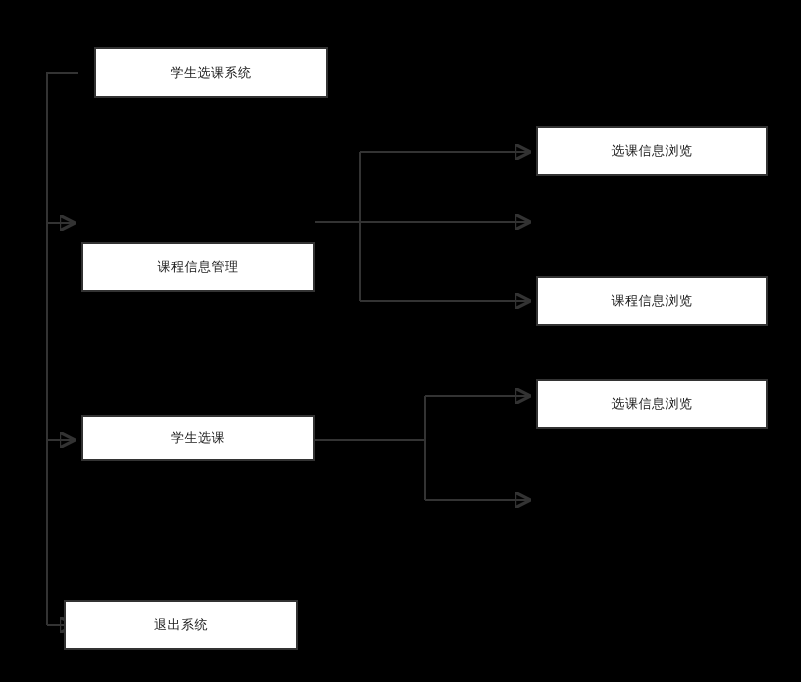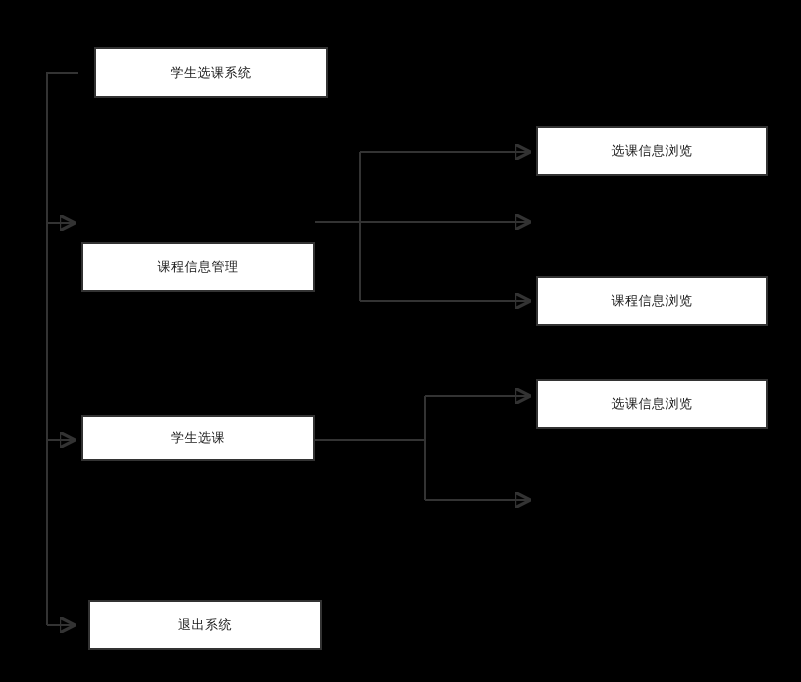--- a/index.html
+++ b/index.html
@@ -87,21 +87,21 @@
   </div>
 
   <div class="node" style="left:81px;  top:198px; width:234px; height:50px;margin-top:44px;">
     <span>课程信息管理</span>
   </div>
 
   <div class="node" style="left:81px;  top:415px; width:234px; height:46px;">
     <span>学生选课</span>
   </div>
 
-  <div class="node" style="left:88px;  top:600px; width:234px; height:50px;">
+  <div class="node" style="left:64px;  top:600px; width:234px; height:50px;">
     <span>退出系统</span>
   </div>
 
   <div class="node" style="left:536px; top:126px; width:232px; height:50px;">
     <span>选课信息浏览</span>
   </div>
 
 
   <div class="node" style="left:536px; top:276px; width:232px; height:50px;">
     <span>课程信息浏览</span>

